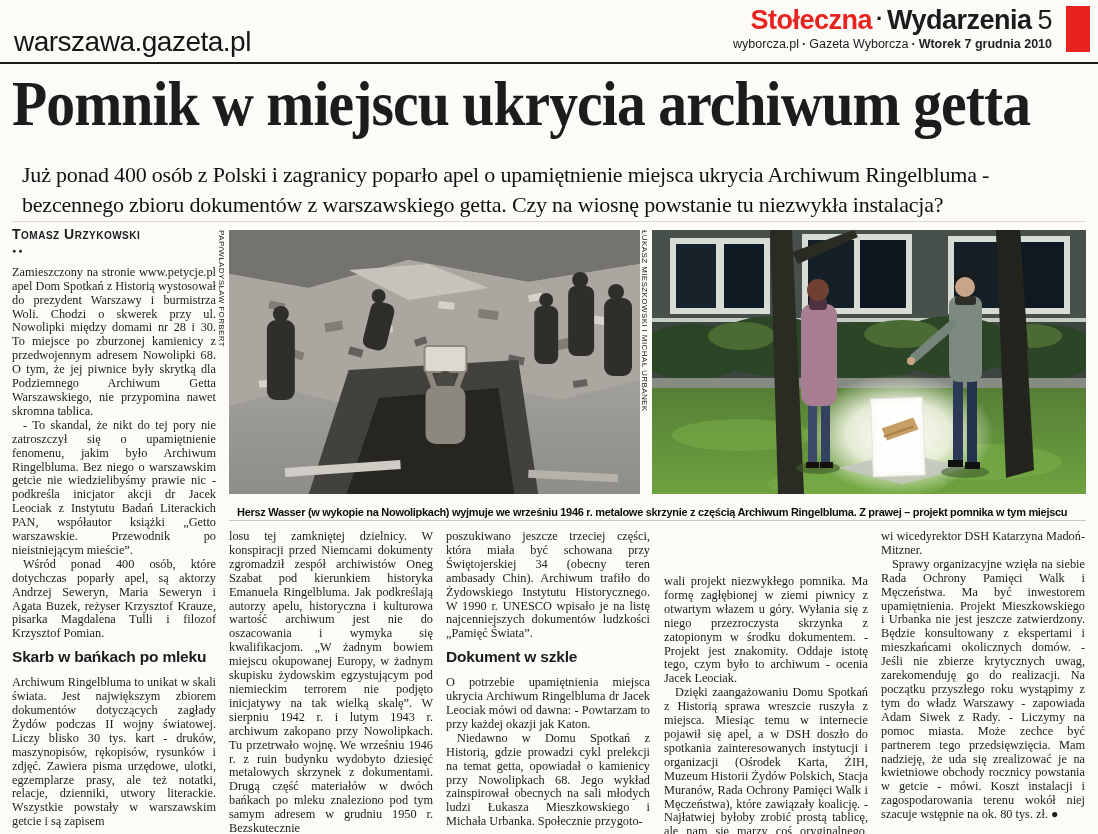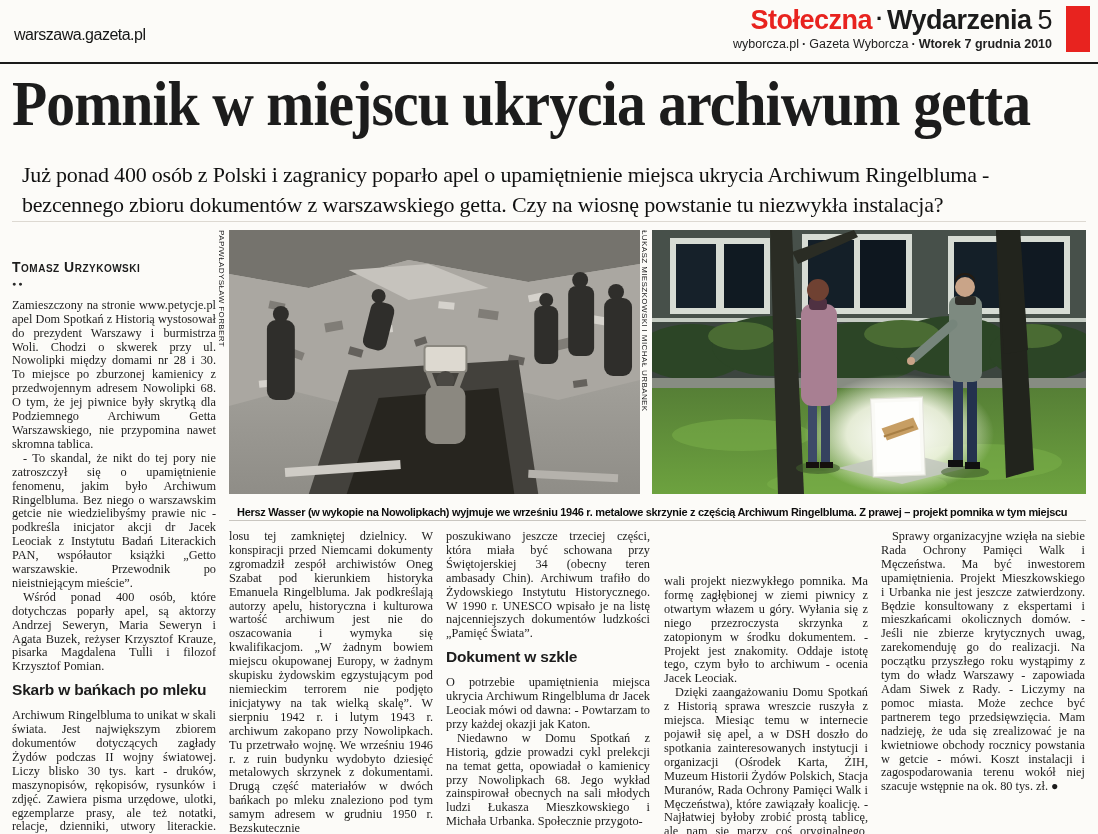--- a/index.html
+++ b/index.html
@@ -2,21 +2,21 @@
 <html lang="pl"><head>
 <meta charset="utf-8">
 <style>
   html,body{margin:0;padding:0;background:#ffffff;}
   .page{position:relative;width:1098px;height:834px;background:#fcfbf8;overflow:hidden;
         font-family:"Liberation Serif",serif;color:#1c1c1c;}
 
   
   .masthead{position:absolute;top:0;left:0;right:0;height:62px;}
   .site{position:absolute;left:14px;top:26px;font-family:"Liberation Sans",sans-serif;
-        font-size:16px;letter-spacing:-0.5px;color:#161616;}
+        font-size:28px;letter-spacing:-0.5px;color:#161616;}
   .mast-right{position:absolute;right:46px;top:4px;text-align:right;font-family:"Liberation Sans",sans-serif;}
   .mast-line1{font-size:27px;font-weight:bold;letter-spacing:-0.5px;line-height:30px;white-space:nowrap;}
   .sec-red{color:#e8231f;}
   .sep1{color:#161616;font-size:22px;vertical-align:3px;padding:0 4px;}
   .pageno{font-weight:normal;margin-left:6px;}
   .mast-line2{font-size:12.5px;color:#222;margin-top:2px;white-space:nowrap;}
   .mast-line2 .sep2{font-weight:bold;padding:0 3px;}
   .mast-line2 .bold{font-weight:bold;text-align:center;}
   .red-block{position:absolute;right:8px;top:6px;width:24px;height:46px;background:#e8231f;}
   .rule-dark{position:absolute;top:62px;left:0;right:0;height:2px;background:#1a1a1a;}
@@ -31,21 +31,21 @@
 
   
   .article{position:absolute;top:228px;left:0;right:0;bottom:0;}
   .col{position:absolute;width:204px;font-size:12.3px;line-height:13.9px;overflow:hidden;}
   .col-1{left:12px;top:0;height:606px;}
   .col-2{left:229px;}  .col-3{left:446px;}  .col-4{left:664px;margin-top:45px;}  .col-5{left:881px;}
   .col-lower{top:302px;height:304px;}
   .para{margin:0;text-align:justify;text-indent:11px;}
   .para.first{text-indent:0;}
   .byline{font-family:"Liberation Sans",sans-serif;font-variant:small-caps;font-weight:bold;
-          font-size:14px;letter-spacing:0.5px;margin-top:33px;}
+          font-size:14px;letter-spacing:0.5px;}
   .dots{font-size:7px;letter-spacing:2px;color:#2a2a2a;margin:3px 0 7px;}
   .xhead{font-family:"Liberation Sans",sans-serif;font-weight:bold;font-size:15.5px;
          letter-spacing:-0.2px;margin:9px 0 12px;}
 
   
   .photo{position:absolute;top:2px;height:264px;margin:0;padding:0;}
   .photo-bw{left:229px;width:411px;}
   .photo-color{left:652px;width:434px;}
   .photo svg{display:block;width:100%;height:100%;}
   .credit{position:absolute;left:-12px;top:0;height:100%;writing-mode:vertical-rl;
@@ -248,17 +248,18 @@
       <p class="para first">O potrzebie upamiętnienia miejsca ukrycia Archiwum Ringelbluma dr Jacek Leociak mówi od dawna: - Powtarzam to przy każdej okazji jak Katon.</p>
       <p class="para">Niedawno w Domu Spotkań z Historią, gdzie prowadzi cykl prelekcji na temat getta, opowiadał o kamienicy przy Nowolipkach 68. Jego wykład zainspirował obecnych na sali młodych ludzi Łukasza Mieszkowskiego i Michała Urbanka. Społecznie przygoto-</p>
     </section>
 
     <section class="col col-4 col-lower">
       <p class="para first">wali projekt niezwykłego pomnika. Ma formę zagłębionej w ziemi piwnicy z otwartym włazem u góry. Wyłania się z niego przezroczysta skrzynka z zatopionym w środku dokumentem. - Projekt jest znakomity. Oddaje istotę tego, czym było to archiwum - ocenia Jacek Leociak.</p>
       <p class="para">Dzięki zaangażowaniu Domu Spotkań z Historią sprawa wreszcie ruszyła z miejsca. Miesiąc temu w internecie pojawił się apel, a w DSH doszło do spotkania zainteresowanych instytucji i organizacji (Ośrodek Karta, ŻIH, Muzeum Historii Żydów Polskich, Stacja Muranów, Rada Ochrony Pamięci Walk i Męczeństwa), które zawiązały koalicję. - Najłatwiej byłoby zrobić prostą tablicę, ale nam się marzy coś oryginalnego, nowoczesnego. Projekt młodych twórców bardzo nam się spodobał - mó-</p>
     </section>
 
     <section class="col col-5 col-lower">
+      <p class="para first">wi wicedyrektor DSH Katarzyna Madoń-Mitzner.</p>
       <p class="para">Sprawy organizacyjne wzięła na siebie Rada Ochrony Pamięci Walk i Męczeństwa. Ma być inwestorem upamiętnienia. Projekt Mieszkowskiego i Urbanka nie jest jeszcze zatwierdzony. Będzie konsultowany z ekspertami i mieszkańcami okolicznych domów. - Jeśli nie zbierze krytycznych uwag, zarekomenduję go do realizacji. Na początku przyszłego roku wystąpimy z tym do władz Warszawy - zapowiada Adam Siwek z Rady. - Liczymy na pomoc miasta. Może zechce być partnerem tego przedsięwzięcia. Mam nadzieję, że uda się zrealizować je na kwietniowe obchody rocznicy powstania w getcie - mówi. Koszt instalacji i zagospodarowania terenu wokół niej szacuje wstępnie na ok. 80 tys. zł. ●</p>
     </section>
 
   </main>
 </div>
 
 </body></html>

